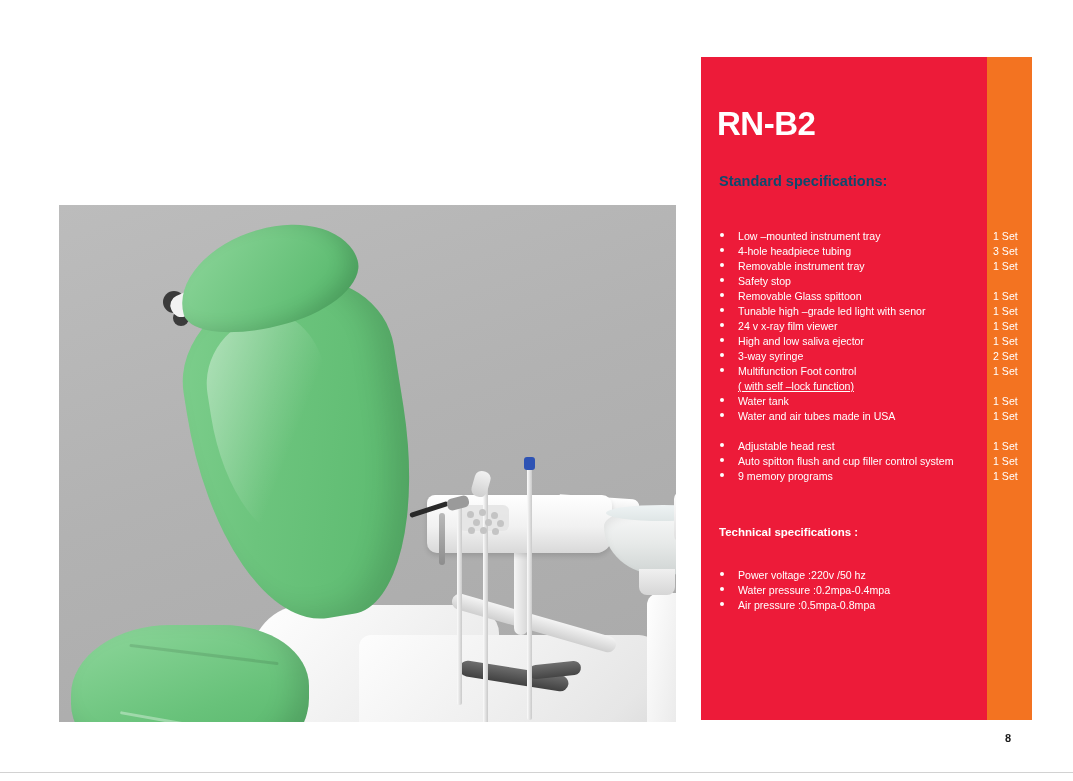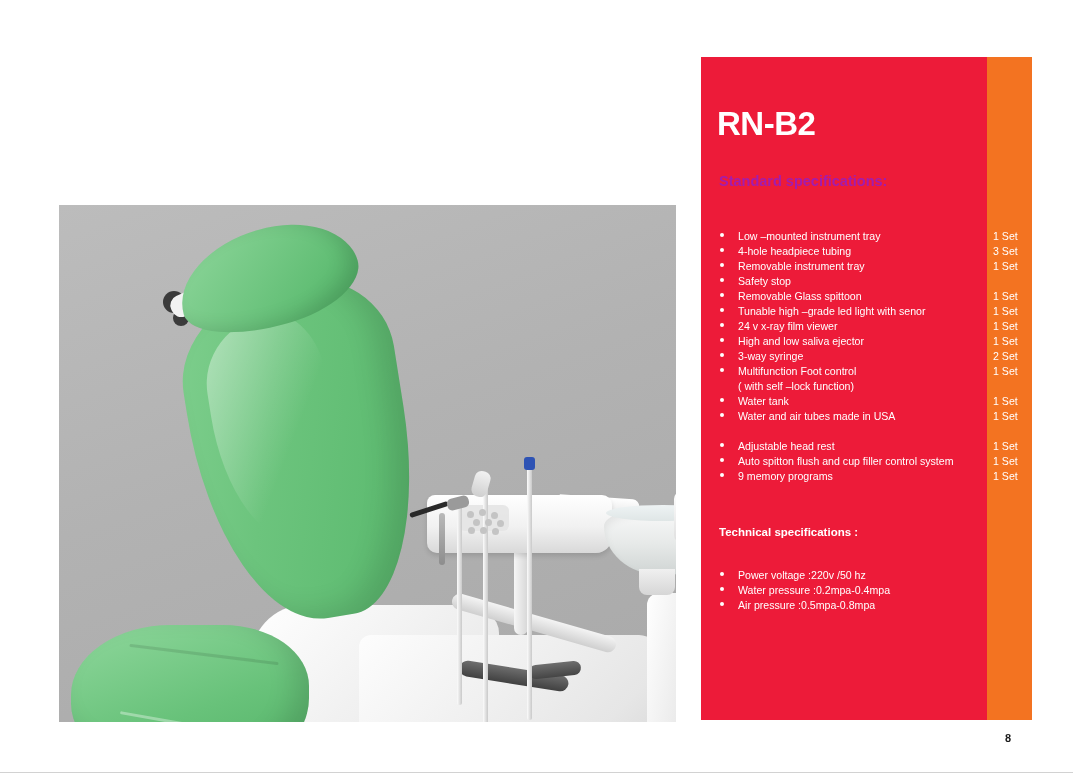--- a/index.html
+++ b/index.html
@@ -315,21 +315,21 @@
     font-weight: bold;
     color: #ffffff;
     letter-spacing: -0.5px;
   }
   #standard-heading {
     position: absolute;
     left: 18px;
     top: 116px;
     font-size: 14.5px;
     font-weight: bold;
-    color: #a21caf;
+    color: #0c4a6e;
   }
   #technical-heading {
     position: absolute;
     left: 18px;
     top: 469px;
     font-size: 11.5px;
     font-weight: bold;
     color: #ffffff;
   }
 
@@ -364,21 +364,21 @@
   }
   .spec-label {
     position: absolute;
     left: 37px;
     top: 0;
     font-size: 10.6px;
     color: #ffffff;
     white-space: nowrap;
     line-height: 15px;
   }
-  .spec-label.cont { left: 37px; }
+  .spec-label.cont { left: 37px; text-decoration: underline; }
   .spec-qty {
     position: absolute;
     left: 292px;
     top: 0;
     font-size: 10.6px;
     color: #ffffff;
     white-space: nowrap;
     line-height: 15px;
   }
 

